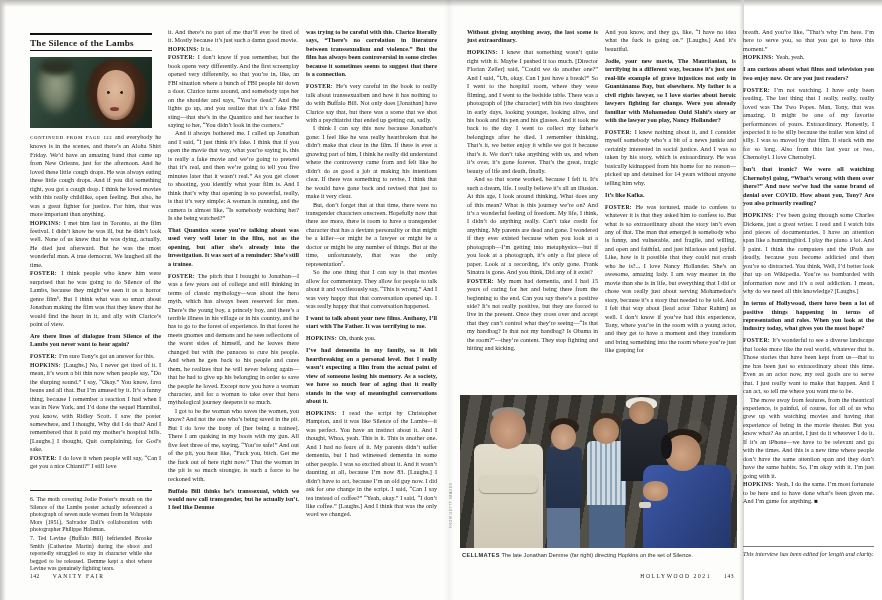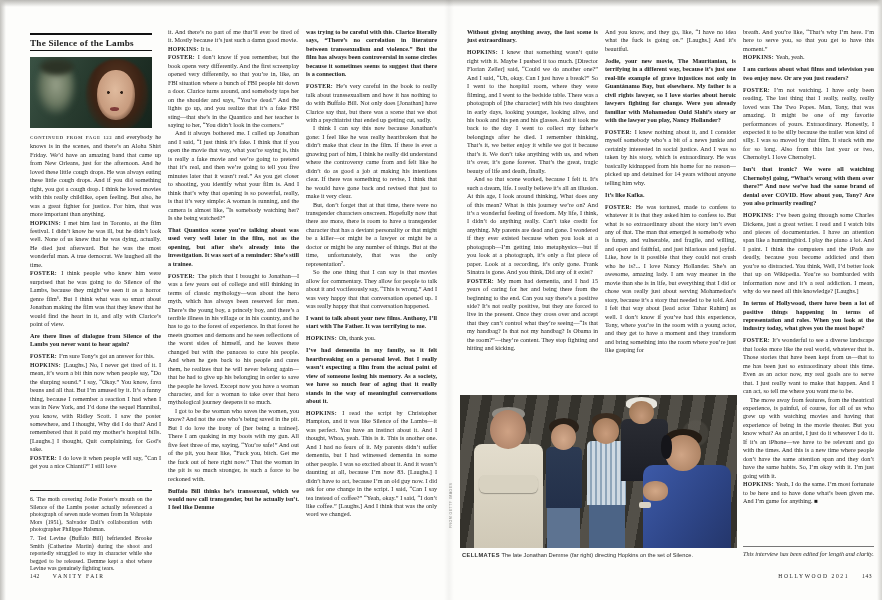--- a/index.html
+++ b/index.html
@@ -1,18 +1,18 @@
 <!DOCTYPE html>
 <html lang="en"><head>
 <meta charset="utf-8">
 <style>
   html,body{margin:0;padding:0;}
   body{width:882px;height:600px;background:#ffffff;overflow:hidden;
        font-family:"Liberation Serif", serif;color:#1b1b1b;}
-  .spread{position:relative;width:882px;height:600px;background:#fdfdfb;}
+  .spread{position:relative;width:744px;height:600px;background:#fdfdfb;}
   
   .edge-top{position:absolute;left:0;top:0;width:882px;height:7px;
     background:linear-gradient(#b9b8b4,rgba(255,255,255,0));}
   .edge-left{position:absolute;left:0;top:0;width:6px;height:600px;
     background:linear-gradient(90deg,#c2c1bd,rgba(255,255,255,0));}
   .edge-right{position:absolute;right:0;top:0;width:5px;height:600px;
     background:linear-gradient(270deg,#d4d3cf,rgba(255,255,255,0));}
   .fold{position:absolute;left:444px;top:0;width:10px;height:600px;
     background:linear-gradient(90deg,rgba(0,0,0,0),rgba(0,0,0,0.04),rgba(0,0,0,0));}
 

